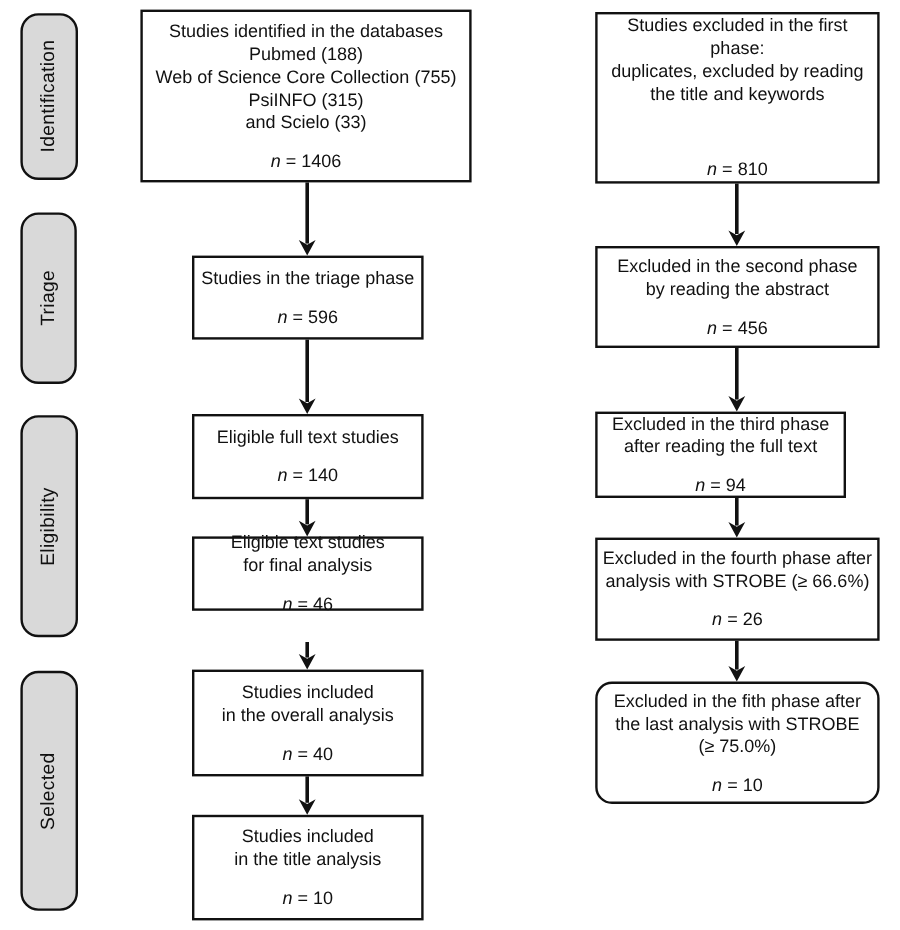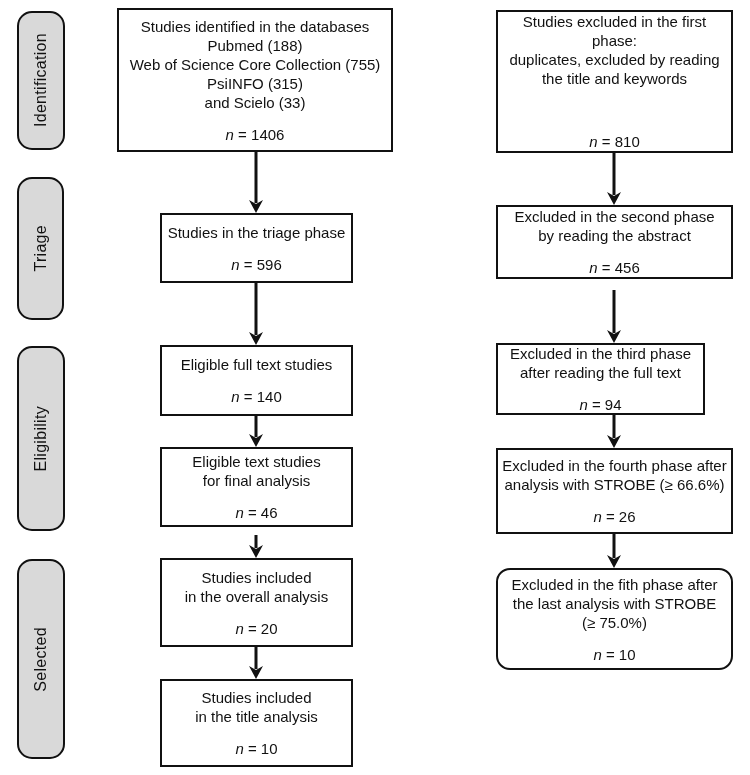--- a/index.html
+++ b/index.html
@@ -87,54 +87,54 @@
     <div class="nline"><span class="nvar">n</span> <span>= 596</span></div>
   </div>
 
   <div class="box" style="left:160px; top:345px; width:193px; height:71px;">
     <div>
       <div>Eligible full text studies</div>
     </div>
     <div class="nline"><span class="nvar">n</span> <span>= 140</span></div>
   </div>
 
-  <div class="box" style="left:160px; top:447px; width:193px; height:80px;">
+  <div class="box" style="left:160px; top:447px; width:193px; height:62px;">
     <div>
       <div>Eligible text studies</div>
       <div>for final analysis</div>
     </div>
     <div class="nline"><span class="nvar">n</span> <span>= 46</span></div>
   </div>
 
   <div class="box" style="left:160px; top:558px; width:193px; height:89px;">
     <div>
       <div>Studies included</div>
       <div>in the overall analysis</div>
     </div>
-    <div class="nline"><span class="nvar">n</span> <span>= 20</span></div>
+    <div class="nline"><span class="nvar">n</span> <span>= 40</span></div>
   </div>
 
   <div class="box" style="left:160px; top:679px; width:193px; height:88px;">
     <div>
       <div>Studies included</div>
       <div>in the title analysis</div>
     </div>
     <div class="nline"><span class="nvar">n</span> <span>= 10</span></div>
   </div>
 
   <div class="box" style="left:496px; top:10px; width:237px; height:143px;gap:31px;">
     <div>
       <div>Studies excluded in the first phase:</div>
       <div>duplicates, excluded by reading</div>
       <div>the title and keywords</div>
     </div>
     <div class="nline"><span class="nvar">n</span> <span>= 810</span></div>
   </div>
 
-  <div class="box" style="left:496px; top:205px; width:237px; height:74px;">
+  <div class="box" style="left:496px; top:205px; width:237px; height:85px;">
     <div>
       <div>Excluded in the second phase</div>
       <div>by reading the abstract</div>
     </div>
     <div class="nline"><span class="nvar">n</span> <span>= 456</span></div>
   </div>
 
   <div class="box" style="left:496px; top:343px; width:209px; height:72px;">
     <div>
       <div>Excluded in the third phase</div>

